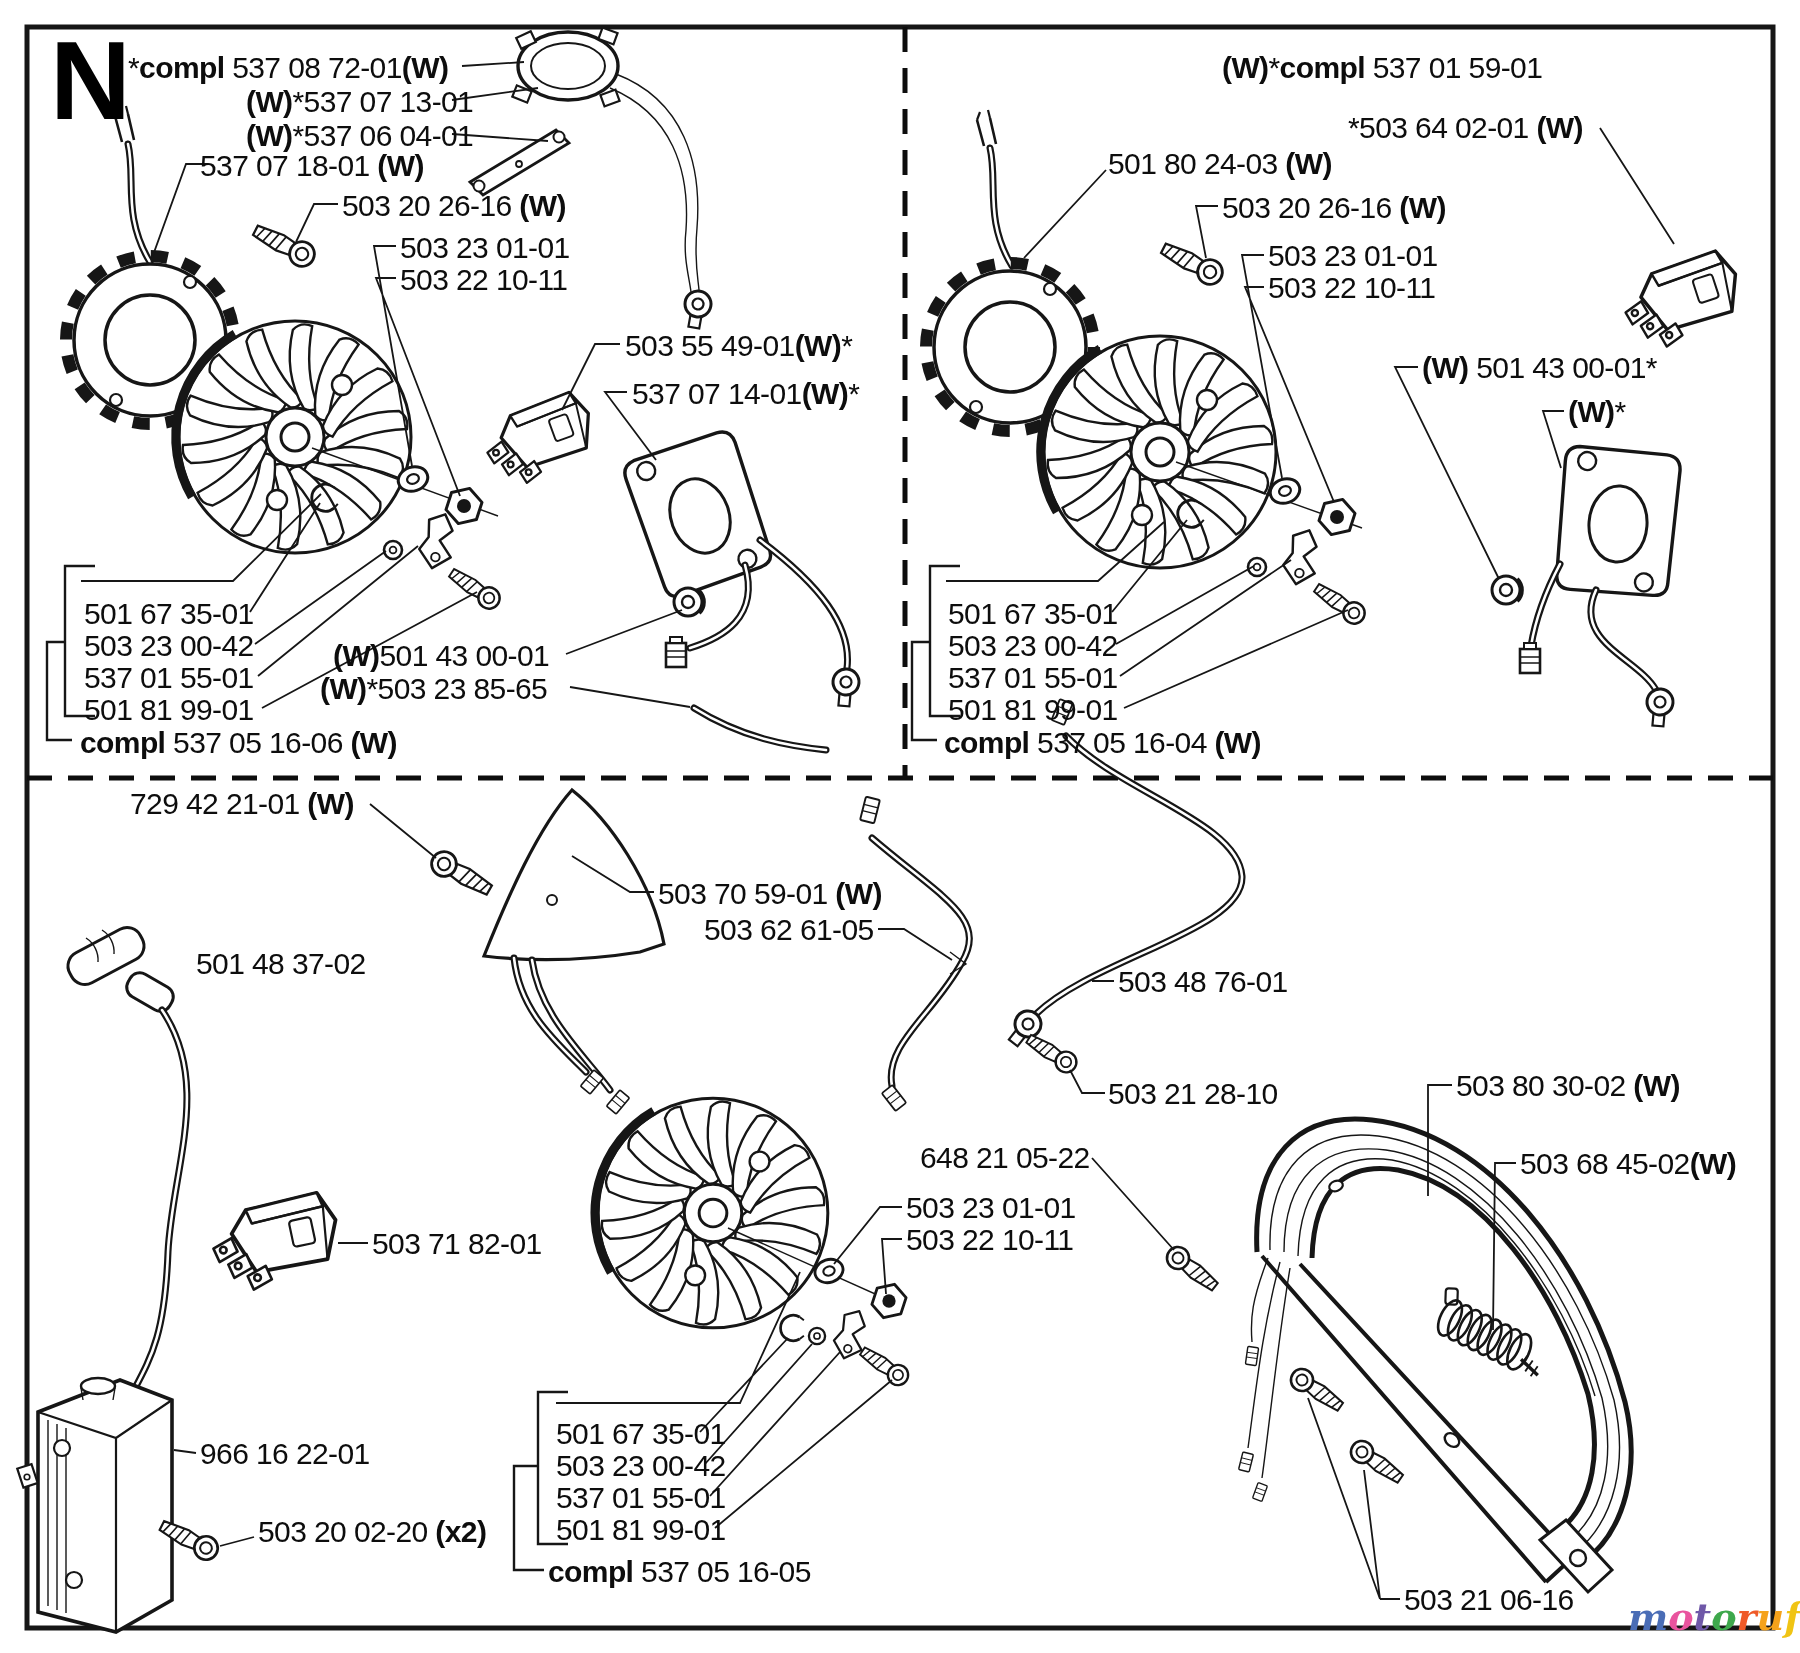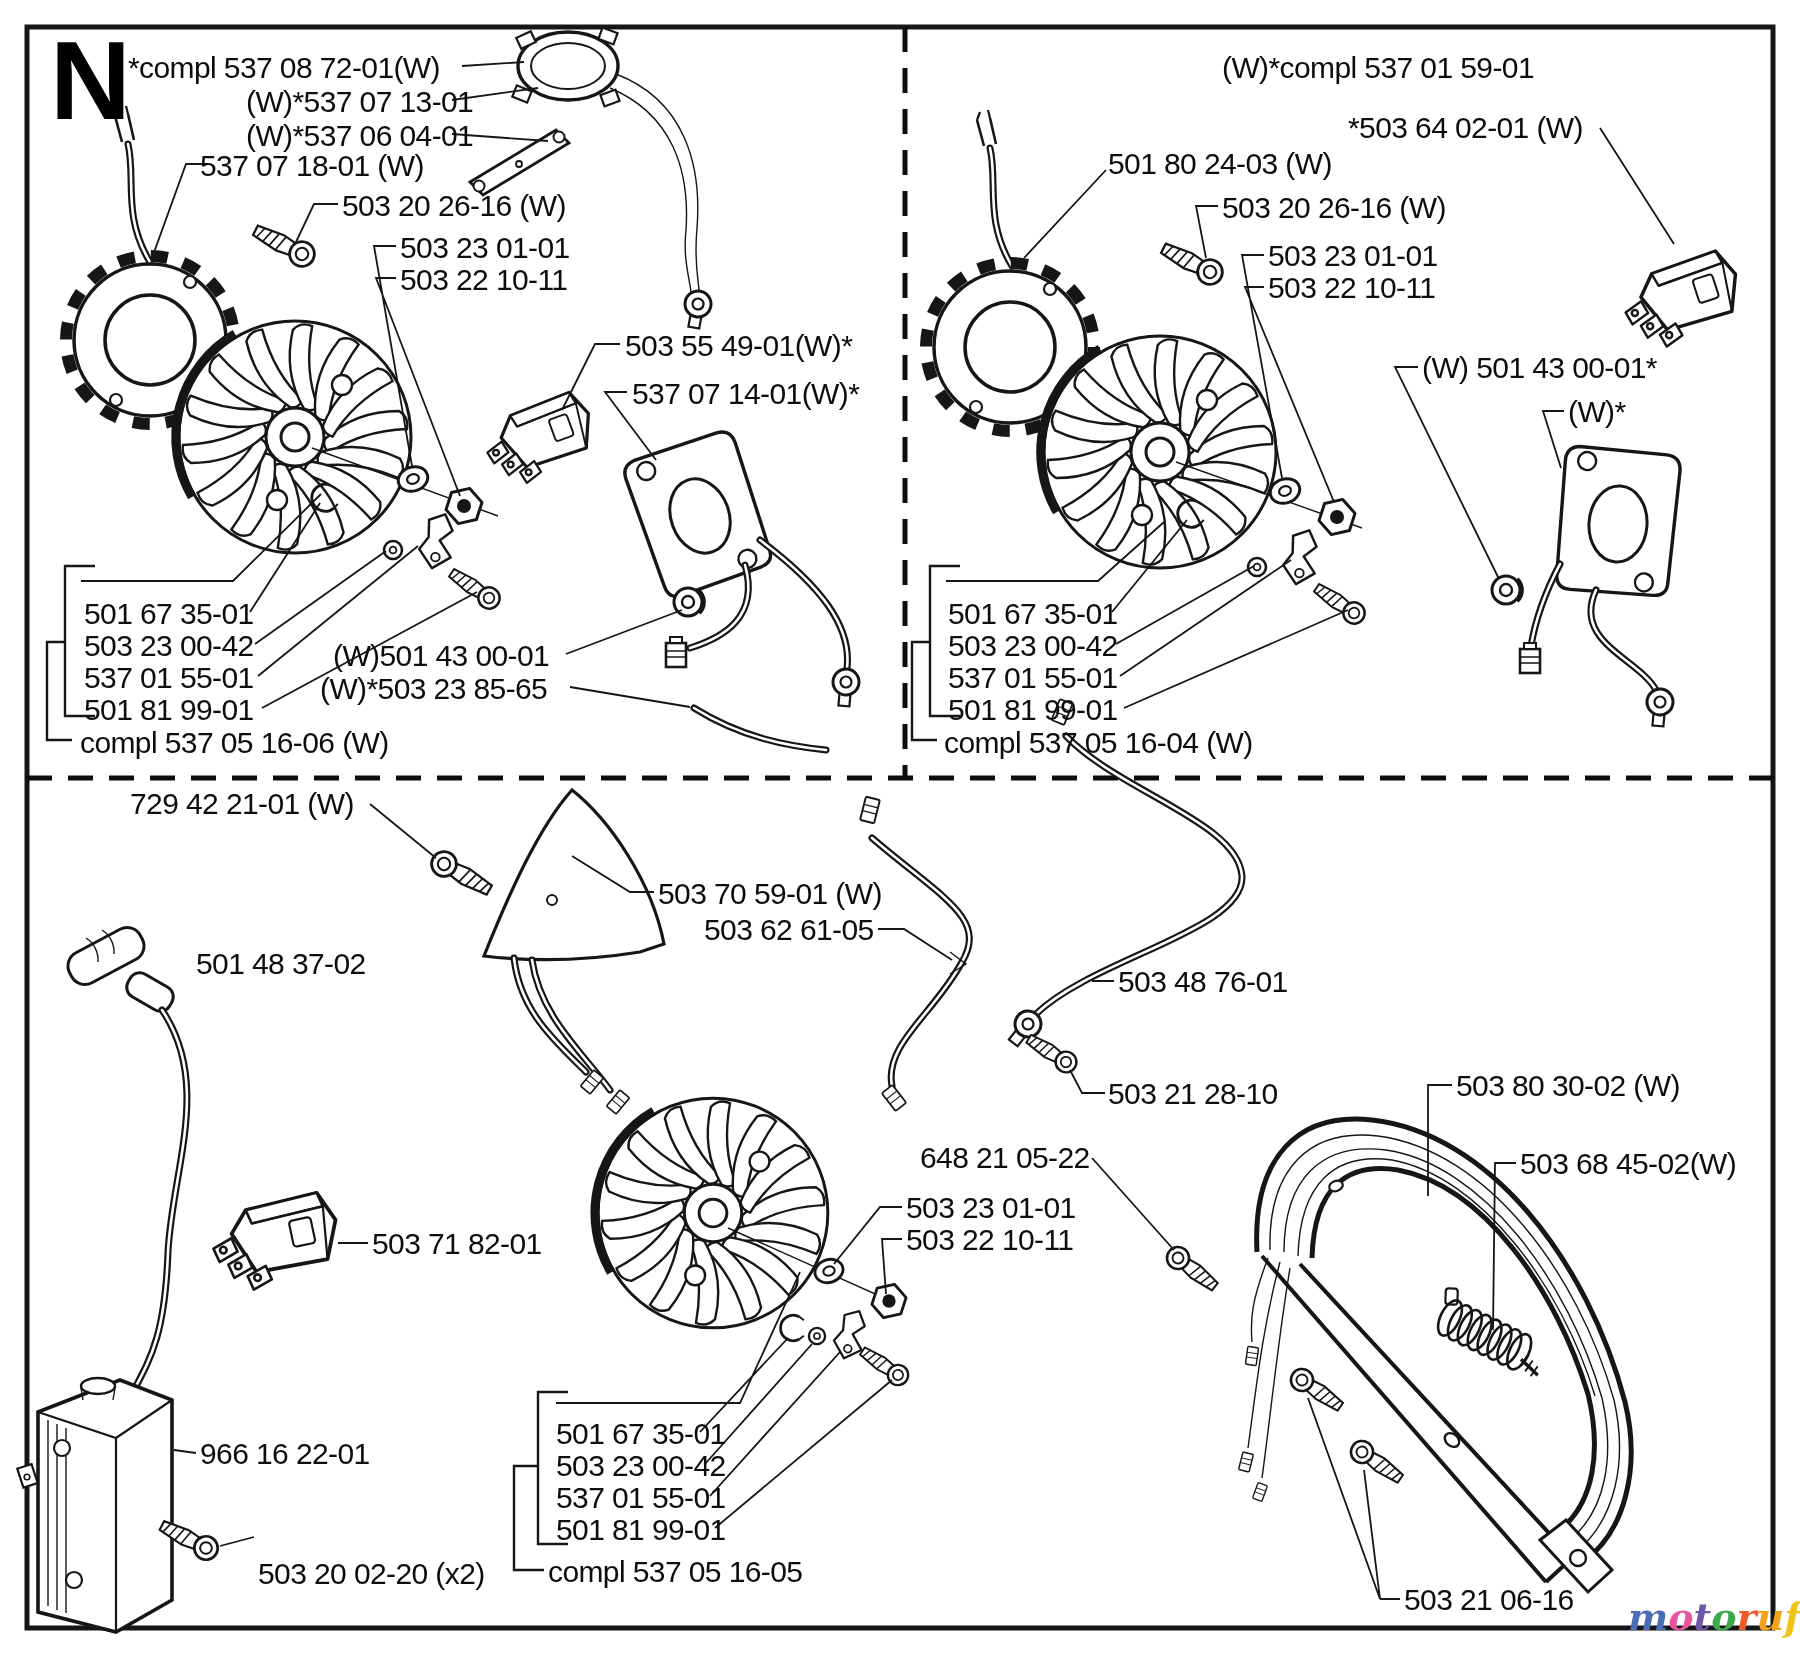--- a/index.html
+++ b/index.html
@@ -1,21 +1,21 @@
 <!DOCTYPE html>
 <html><head>
 <meta charset="utf-8">
 <style>
   html,body{margin:0;padding:0;background:#fff;}
   .stage{position:relative;width:1800px;height:1653px;background:#fff;overflow:hidden;
          font-family:"Liberation Sans",sans-serif;color:#111;}
   svg.art{position:absolute;left:0;top:0;}
   .part-label{position:absolute;font-size:30px;line-height:1.05;letter-spacing:-0.6px;
               white-space:nowrap;color:#0d0d0d;font-weight:400;}
-  .part-label b{font-weight:400;margin-top:48px;}
+  .part-label b{font-weight:700;margin-top:48px;}
   .corner-letter{position:absolute;left:50px;top:28px;font-size:112px;font-weight:700;
                  line-height:0.95;color:#000;}
   .watermark{position:absolute;left:1628px;top:1598px;font-family:"DejaVu Serif",serif;
              font-style:italic;font-weight:700;font-size:38px;line-height:1;white-space:nowrap;}
   path,rect,circle,ellipse{vector-effect:none;}
   .leader{stroke:#161616;stroke-width:1.8;fill:none;}
   .bracket{stroke:#161616;stroke-width:2.4;fill:none;}
   .dash{stroke:#0d0d0d;stroke-width:5;fill:none;stroke-dasharray:25 16;}
   .wo{stroke:#161616;stroke-width:7;fill:none;stroke-linecap:round;}
   .wi{stroke:#fff;stroke-width:2.6;fill:none;stroke-linecap:round;}
@@ -387,20 +387,20 @@
 <div class="part-label" style="left:1520px;top:1148px">503 68 45-02<b>(W)</b></div>
 <div class="part-label" style="left:906px;top:1192px">503 23 01-01</div>
 <div class="part-label" style="left:906px;top:1224px">503 22 10-11</div>
 <div class="part-label" style="left:372px;top:1228px">503 71 82-01</div>
 <div class="part-label" style="left:556px;top:1418px">501 67 35-01</div>
 <div class="part-label" style="left:556px;top:1450px">503 23 00-42</div>
 <div class="part-label" style="left:556px;top:1482px">537 01 55-01</div>
 <div class="part-label" style="left:556px;top:1514px">501 81 99-01</div>
 <div class="part-label" style="left:548px;top:1556px"><b>compl</b> 537 05 16-05</div>
 <div class="part-label" style="left:200px;top:1438px">966 16 22-01</div>
-<div class="part-label" style="left:258px;top:1558px">503 20 02-20 <b>(x2)</b></div>
+<div class="part-label" style="left:258px;top:1516px">503 20 02-20 <b>(x2)</b></div>
 <div class="part-label" style="left:1404px;top:1584px">503 21 06-16</div>
 
 <div class="watermark">
   <span class="letters"><span style="color: rgb(74, 109, 182);">m</span><span style="color: rgb(233, 84, 158);">o</span><span style="color: rgb(111, 88, 168);">t</span><span style="color: rgb(62, 168, 76);">o</span><span style="color: rgb(239, 90, 40);">r</span><span style="color: rgb(245, 162, 27);">u</span><span style="color: rgb(240, 196, 20);">f</span></span>
 </div>
 
 </div>
 
 </body></html>

